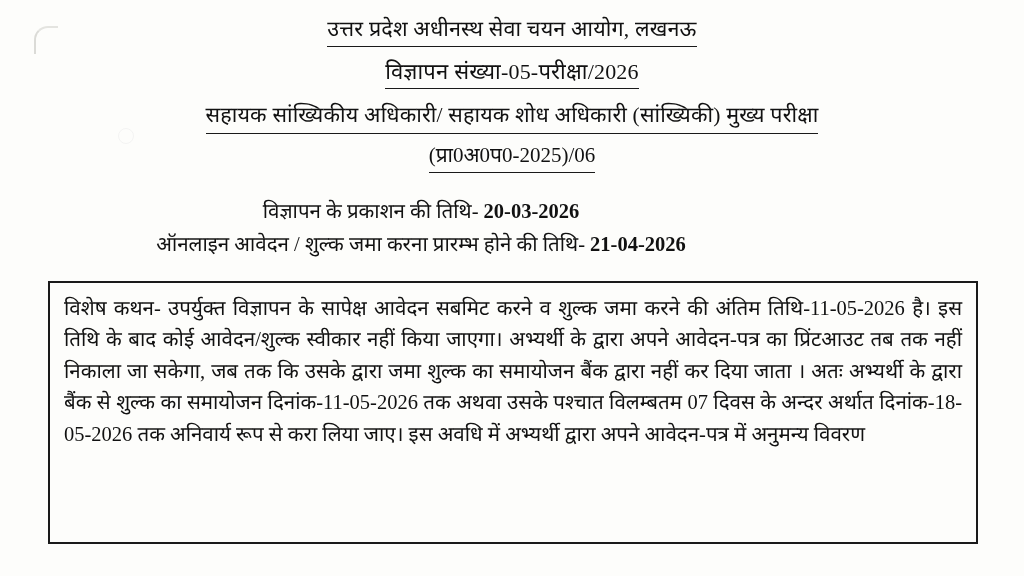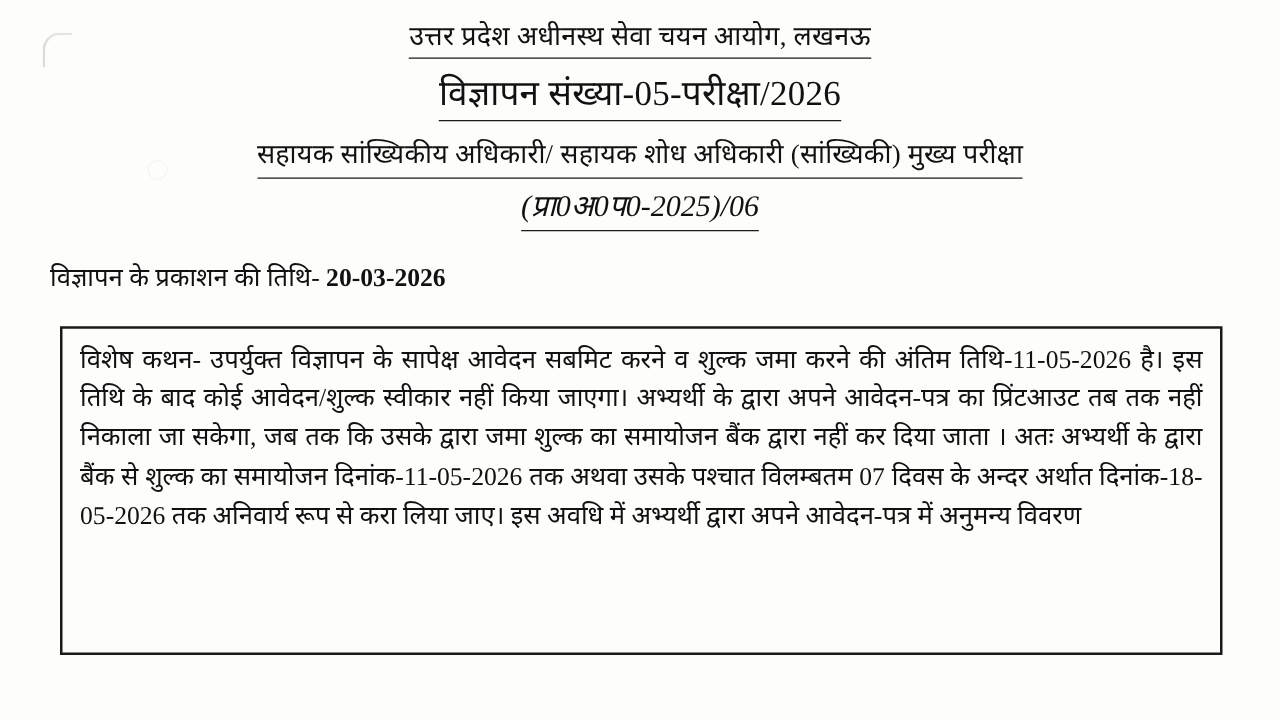--- a/index.html
+++ b/index.html
@@ -55,52 +55,51 @@
     display: inline-block;
     font-size: 22px;
     line-height: 1.42;
     letter-spacing: 0.2px;
     border-bottom: 1.6px solid #1a1a1a;
     padding-bottom: 1px;
     margin-bottom: 9px;
     white-space: nowrap;
   }
   .hline.org { font-size: 21.5px; }
-  .hline.adv { font-size: 28px; }
+  .hline.adv { font-size: 22px; }
   .hline.exam {
     font-size: 21.5px;
     border-bottom: none;
     margin-bottom: 1px;
     padding-bottom: 0;
   }
   .exam-wrap {
     text-align: center;
     margin-top: 2px;
   }
   .exam-under {
     display: inline-block;
     border-bottom: 1.6px solid #1a1a1a;
     padding-bottom: 2px;
   }
   .exam-line2 {
-    font-size: 24px;
+    font-size: 21px;
     line-height: 1.4;
     display: inline-block;
     border-bottom: 1.6px solid #1a1a1a;
     padding-bottom: 1px;
     margin-top: 7px;
-    font-style: italic;
   }
 
   .dates {
     margin-top: 22px;
     padding-right: 182px;
   }
   .date-row {
-    text-align: left;
+    text-align: center;
     font-size: 20.5px;
     line-height: 1.62;
     white-space: nowrap;
   }
   .date-label { }
   .date-value { font-weight: 700; }
 
   .note-box {
     margin-top: 20px;
     margin-left: 8px;
@@ -139,19 +138,23 @@
         <span class="exam-line2">(प्रा0अ0प0-2025)/06</span>
       </div>
     </div>
   </div>
 
   <div class="dates">
     <div class="date-row">
       <span class="date-label">विज्ञापन के प्रकाशन की तिथि-</span>
       <span class="date-value">20-03-2026</span>
     </div>
+    <div class="date-row">
+      <span class="date-label">ऑनलाइन आवेदन / शुल्क जमा करना प्रारम्भ होने की तिथि-</span>
+      <span class="date-value">21-04-2026</span>
+    </div>
   </div>
 
   <div class="note-box">
     <p class="note-par">विशेष कथन- उपर्युक्त विज्ञापन के सापेक्ष आवेदन सबमिट करने व शुल्क जमा करने की अंतिम तिथि-11-05-2026 है। इस तिथि के बाद कोई आवेदन/शुल्क स्वीकार नहीं किया जाएगा। अभ्यर्थी के द्वारा अपने आवेदन-पत्र का प्रिंटआउट तब तक नहीं निकाला जा सकेगा, जब तक कि उसके द्वारा जमा शुल्क का समायोजन बैंक द्वारा नहीं कर दिया जाता । अतः अभ्यर्थी के द्वारा बैंक से शुल्क का समायोजन दिनांक-11-05-2026 तक अथवा उसके पश्चात विलम्बतम 07 दिवस के अन्दर अर्थात दिनांक-18-05-2026 तक अनिवार्य रूप से करा लिया जाए। इस अवधि में अभ्यर्थी द्वारा अपने आवेदन-पत्र में अनुमन्य विवरण</p>
   </div>
 
 </div>
 
 </body></html>

